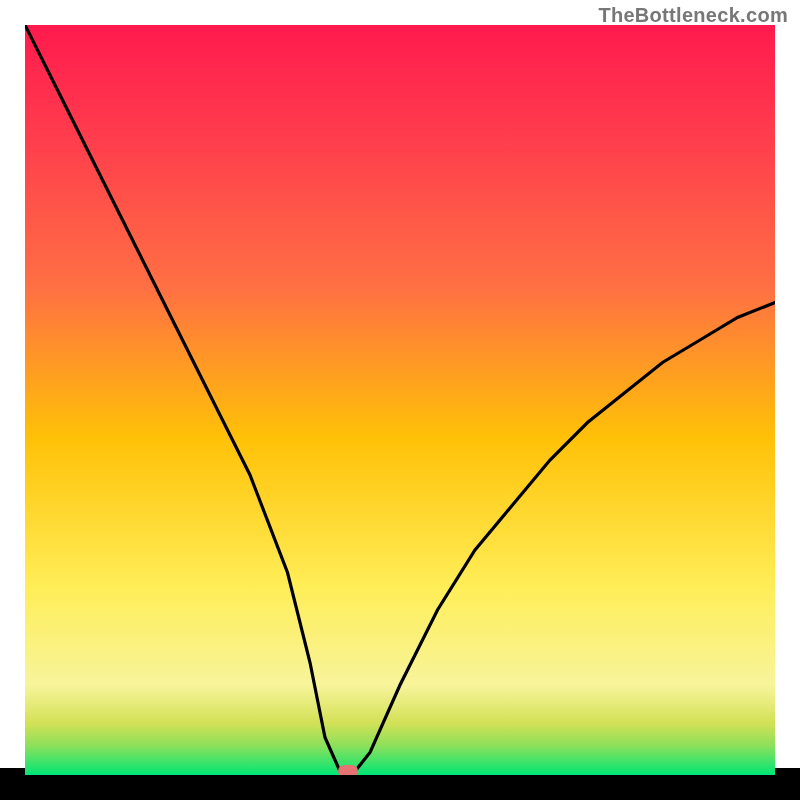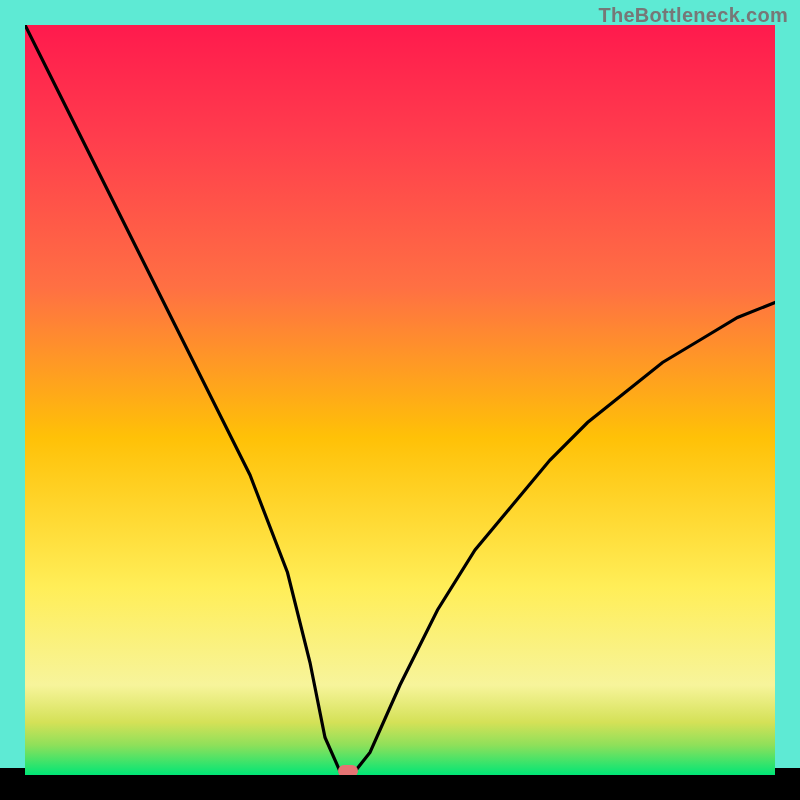--- a/index.html
+++ b/index.html
@@ -1,21 +1,21 @@
 <!DOCTYPE html>
 <html><head>
 <meta charset="utf-8">
 <style>
   * { margin: 0; padding: 0; box-sizing: border-box; }
   html, body { width: 800px; height: 800px; background: #000; overflow: hidden; }
   .frame {
     position: absolute;
     top: 0; left: 0;
     width: 800px; height: 768px;
-    background: #5eead4;
+    background: #ffffff;
   }
   .plot-area {
     position: absolute;
     top: 25px;
     left: 25px;
     width: 750px;
     height: 750px;
     overflow: hidden;
   }
   .gradient-bg {

